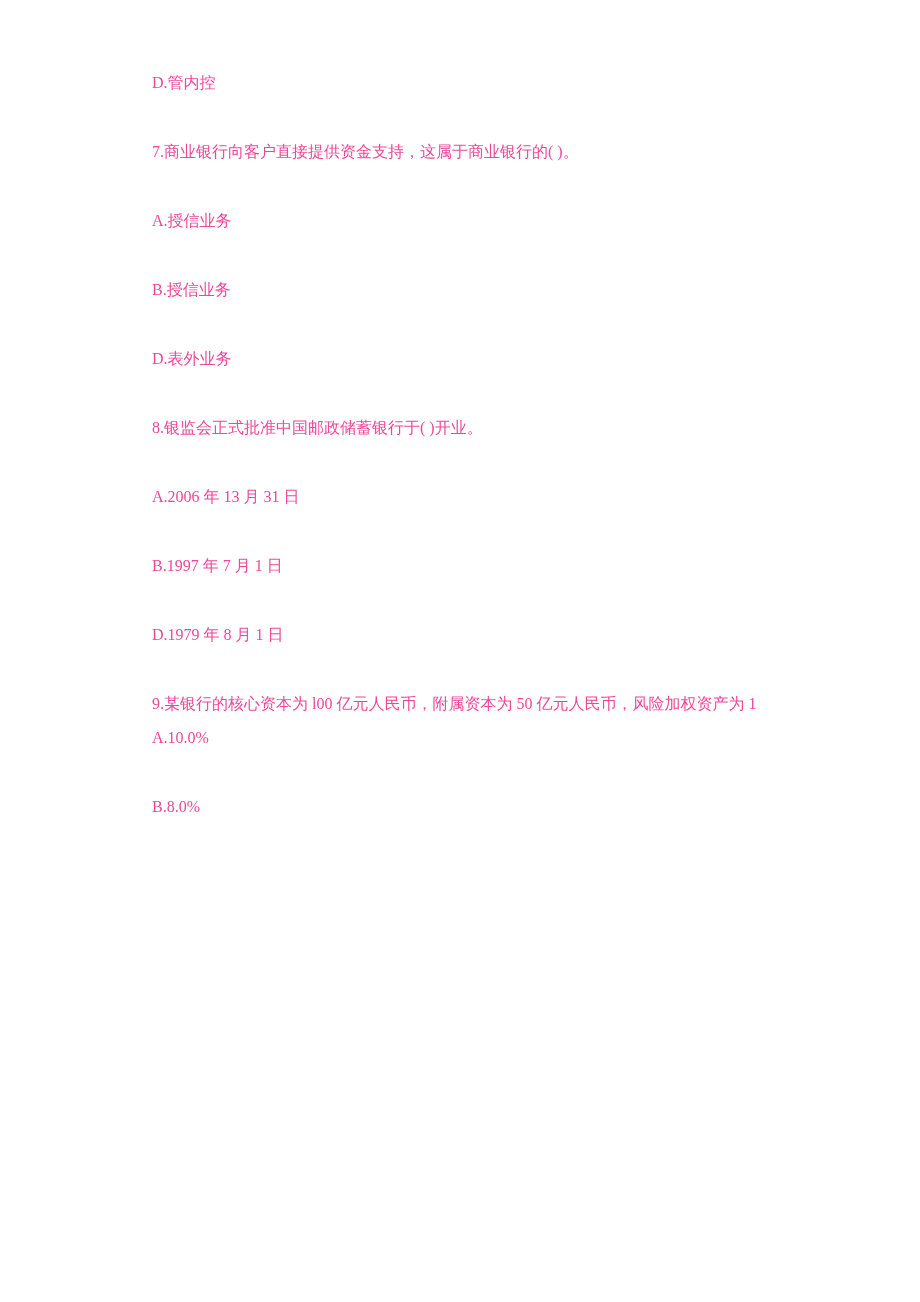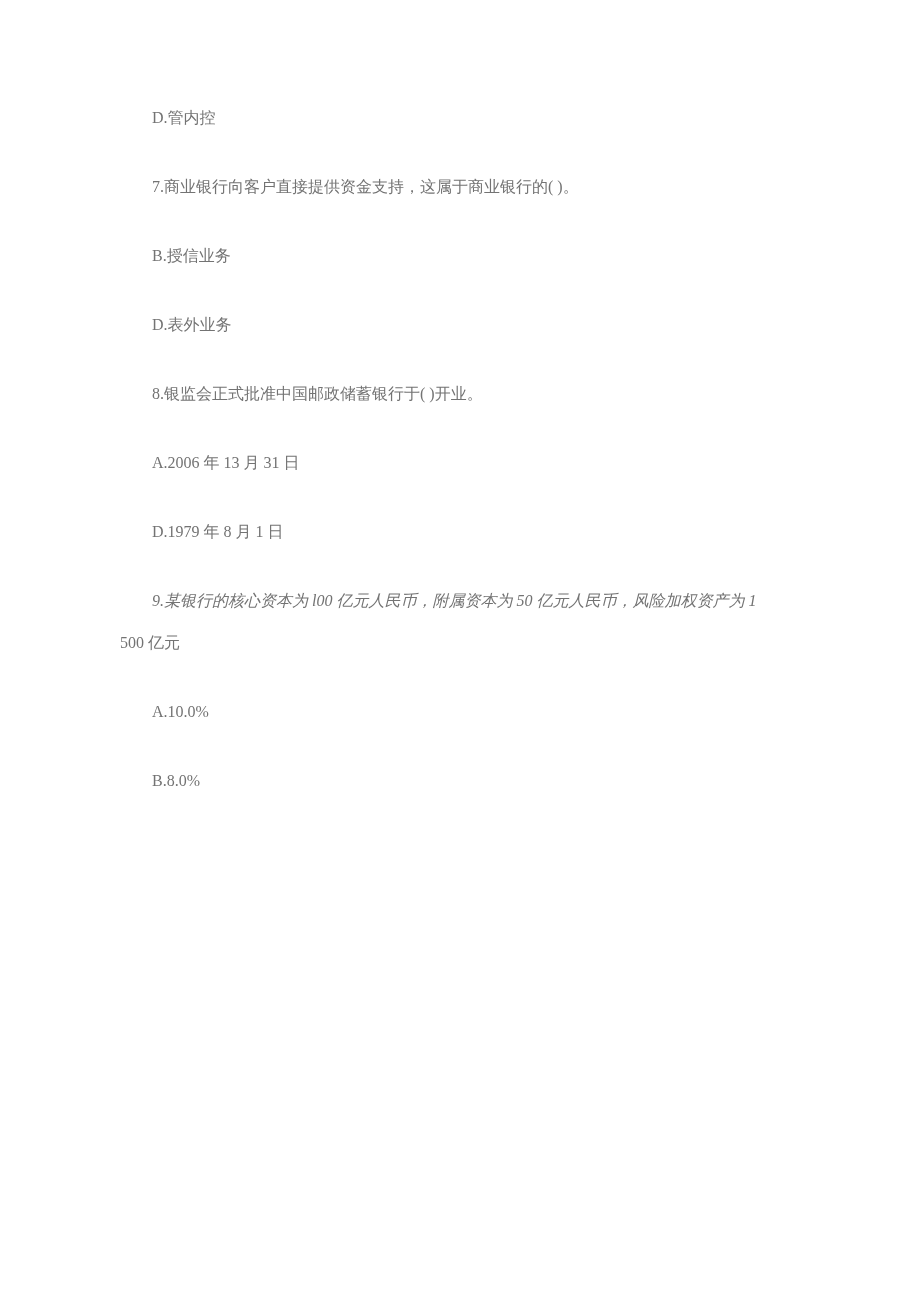--- a/index.html
+++ b/index.html
@@ -4,23 +4,23 @@
 <style>
   body {
     margin: 0;
     padding: 0;
     background: #ffffff;
     font-family: "SimSun", "宋体", serif;
     width: 920px;
     height: 1302px;
   }
   .page {
-    padding: 106px 120px 60px 120px;
+    padding: 71px 120px 60px 120px;
     box-sizing: border-box;
-    color: #737373;
+    color: #ec4899;
     font-size: 16px;
     line-height: 1.5;
   }
   .line {
     margin-bottom: 45px;
     text-indent: 2em;
   }
   .line-cont {
     margin-bottom: 45px;
     text-indent: 0;
@@ -28,22 +28,23 @@
   .line:last-child {
     margin-bottom: 0;
   }
 </style>
 </head>
 <body>
 
 <div class="page">
   <div class="line">D.管内控</div>
   <div class="line">7.商业银行向客户直接提供资金支持，这属于商业银行的( )。</div>
+  <div class="line">A.授信业务</div>
   <div class="line">B.授信业务</div>
   <div class="line">D.表外业务</div>
   <div class="line">8.银监会正式批准中国邮政储蓄银行于( )开业。</div>
   <div class="line">A.2006 年 13 月 31 日</div>
+  <div class="line">B.1997 年 7 月 1 日</div>
   <div class="line">D.1979 年 8 月 1 日</div>
-  <div class="line" style="margin-bottom:18px;font-style:italic;">9.某银行的核心资本为 l00 亿元人民币，附属资本为 50 亿元人民币，风险加权资产为 1</div>
-  <div class="line-cont">500 亿元</div>
+  <div class="line" style="margin-bottom:10px;">9.某银行的核心资本为 l00 亿元人民币，附属资本为 50 亿元人民币，风险加权资产为 1</div>
   <div class="line">A.10.0%</div>
   <div class="line">B.8.0%</div>
 </div>
 
 </body></html>

